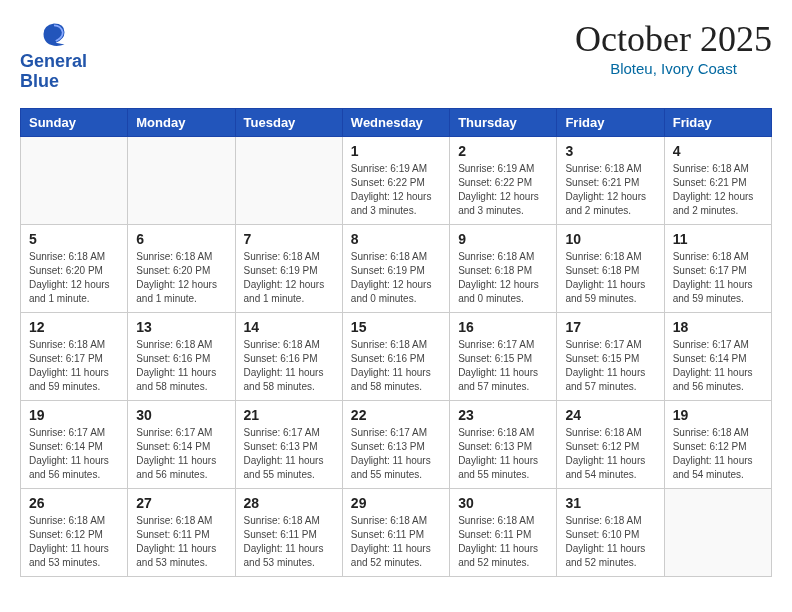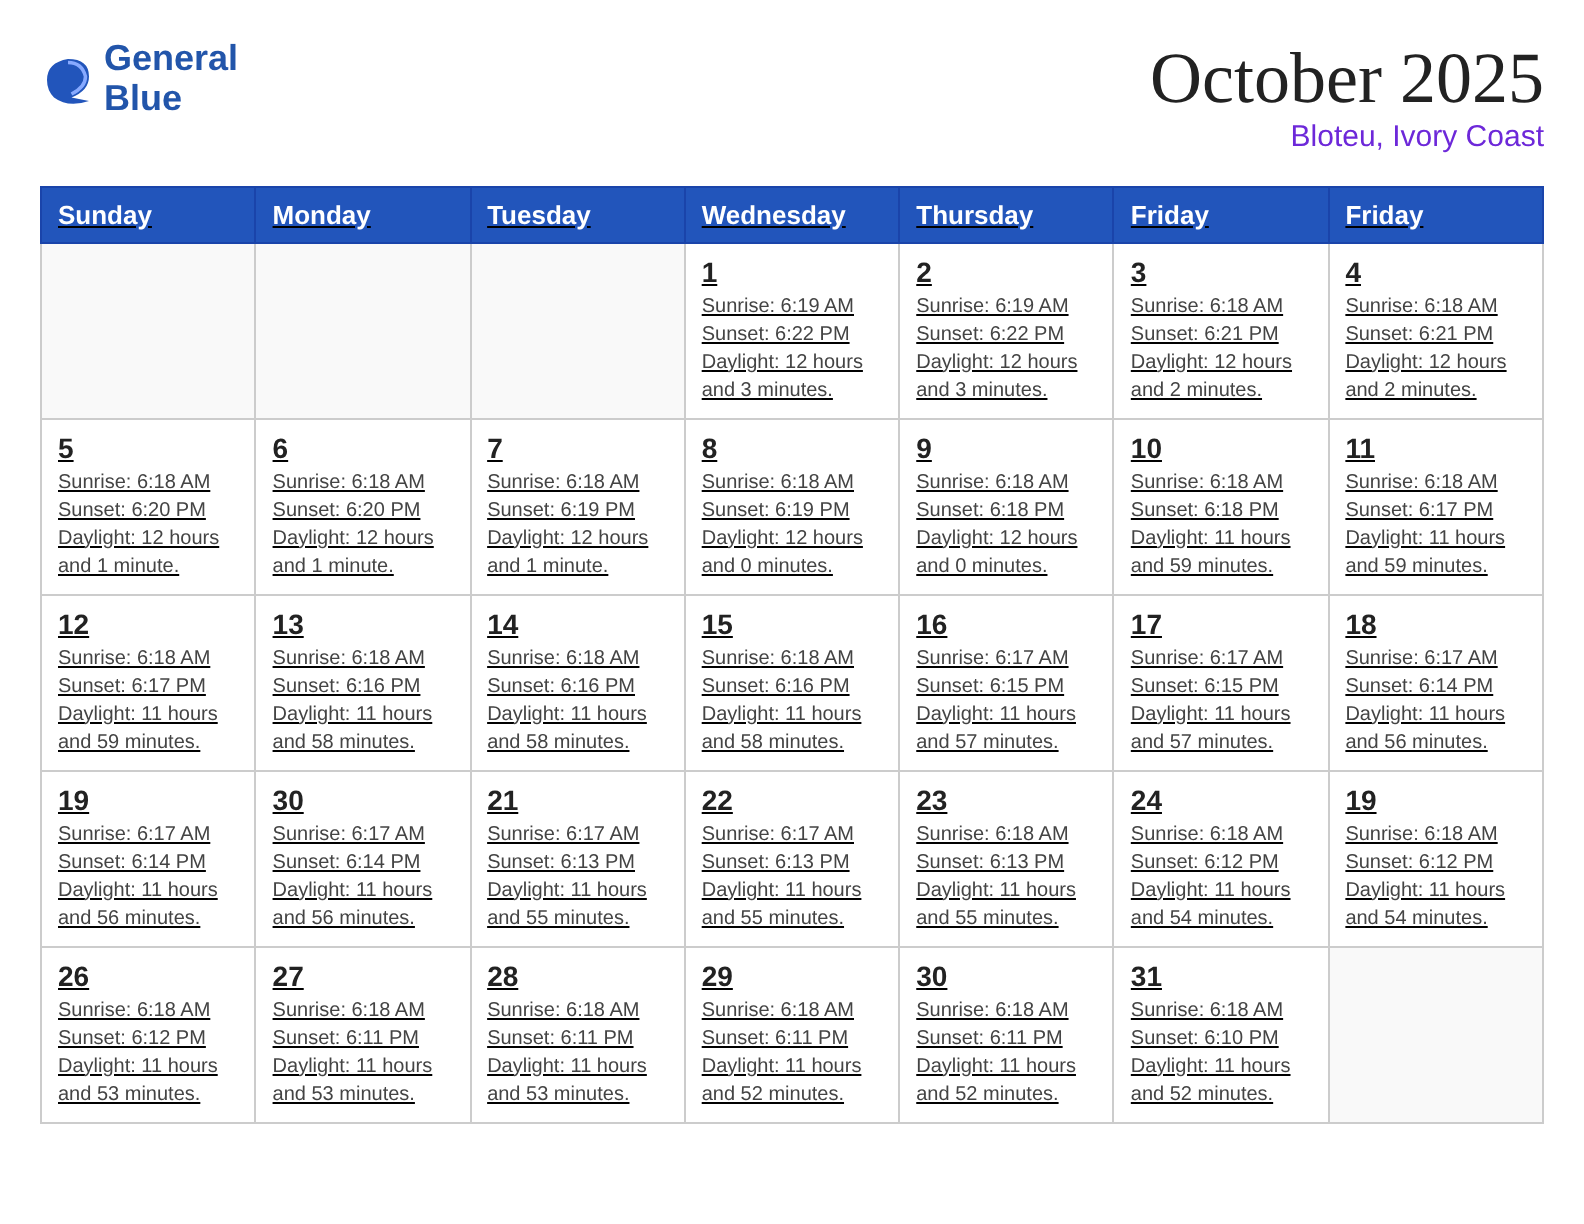--- a/index.html
+++ b/index.html
@@ -13,20 +13,21 @@
     .header {
       display: flex;
       justify-content: space-between;
       align-items: flex-start;
       margin-bottom: 16px;
     }
     .logo {
       display: flex;
       align-items: center;
       gap: 4px;
+      flex-direction: column;
     }
     .logo-text {
       font-size: 18px;
       font-weight: bold;
       color: #2255aa;
       line-height: 1.1;
     }
     .logo-text span {
       display: block;
     }
@@ -39,27 +40,27 @@
     }
     .month-title {
       font-size: 36px;
       font-weight: 300;
       color: #222;
       line-height: 1.1;
       font-family: Liberation Serif, serif;
     }
     .location {
       font-size: 15px;
-      color: #6d28d9;
+      color: #0369a1;
+      text-align: center;
     }
     table {
       width: 100%;
       border-collapse: collapse;
       border: 1px solid #ccc;
-      text-decoration: underline;
     }
     thead th {
       background-color: #2255bb;
       color: #fff;
       font-size: 13px;
       font-weight: bold;
       padding: 6px 8px;
       text-align: left;
       border: 1px solid #1a44aa;
     }

